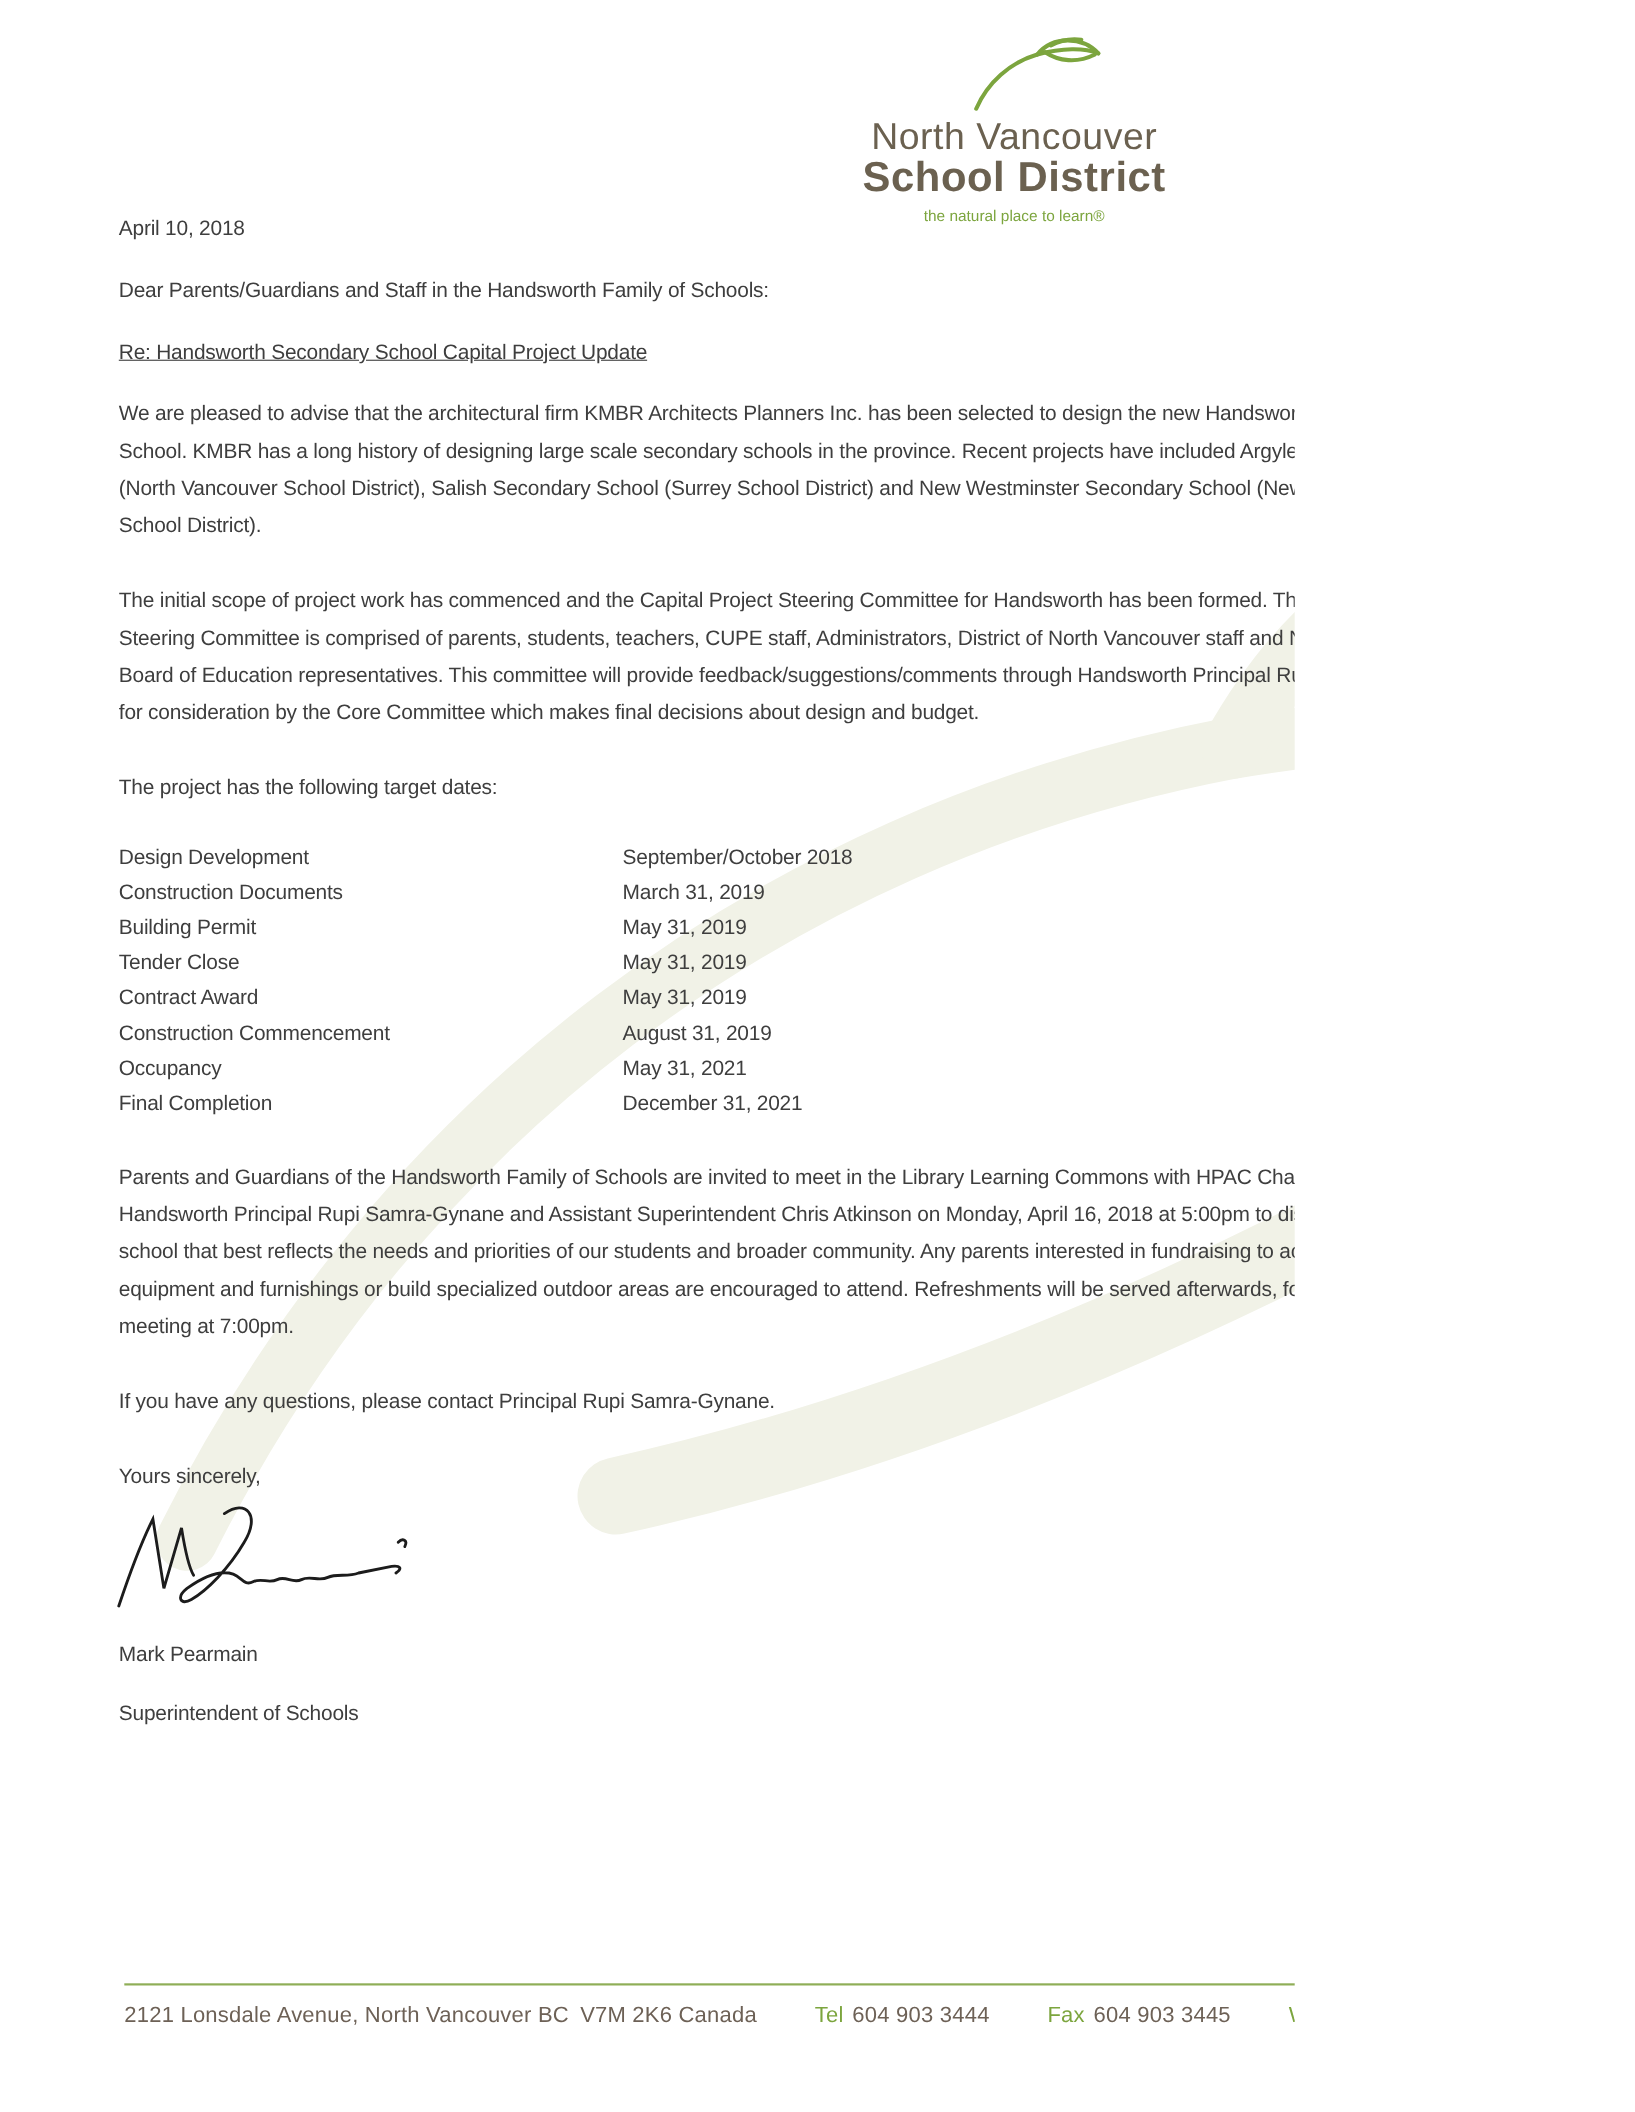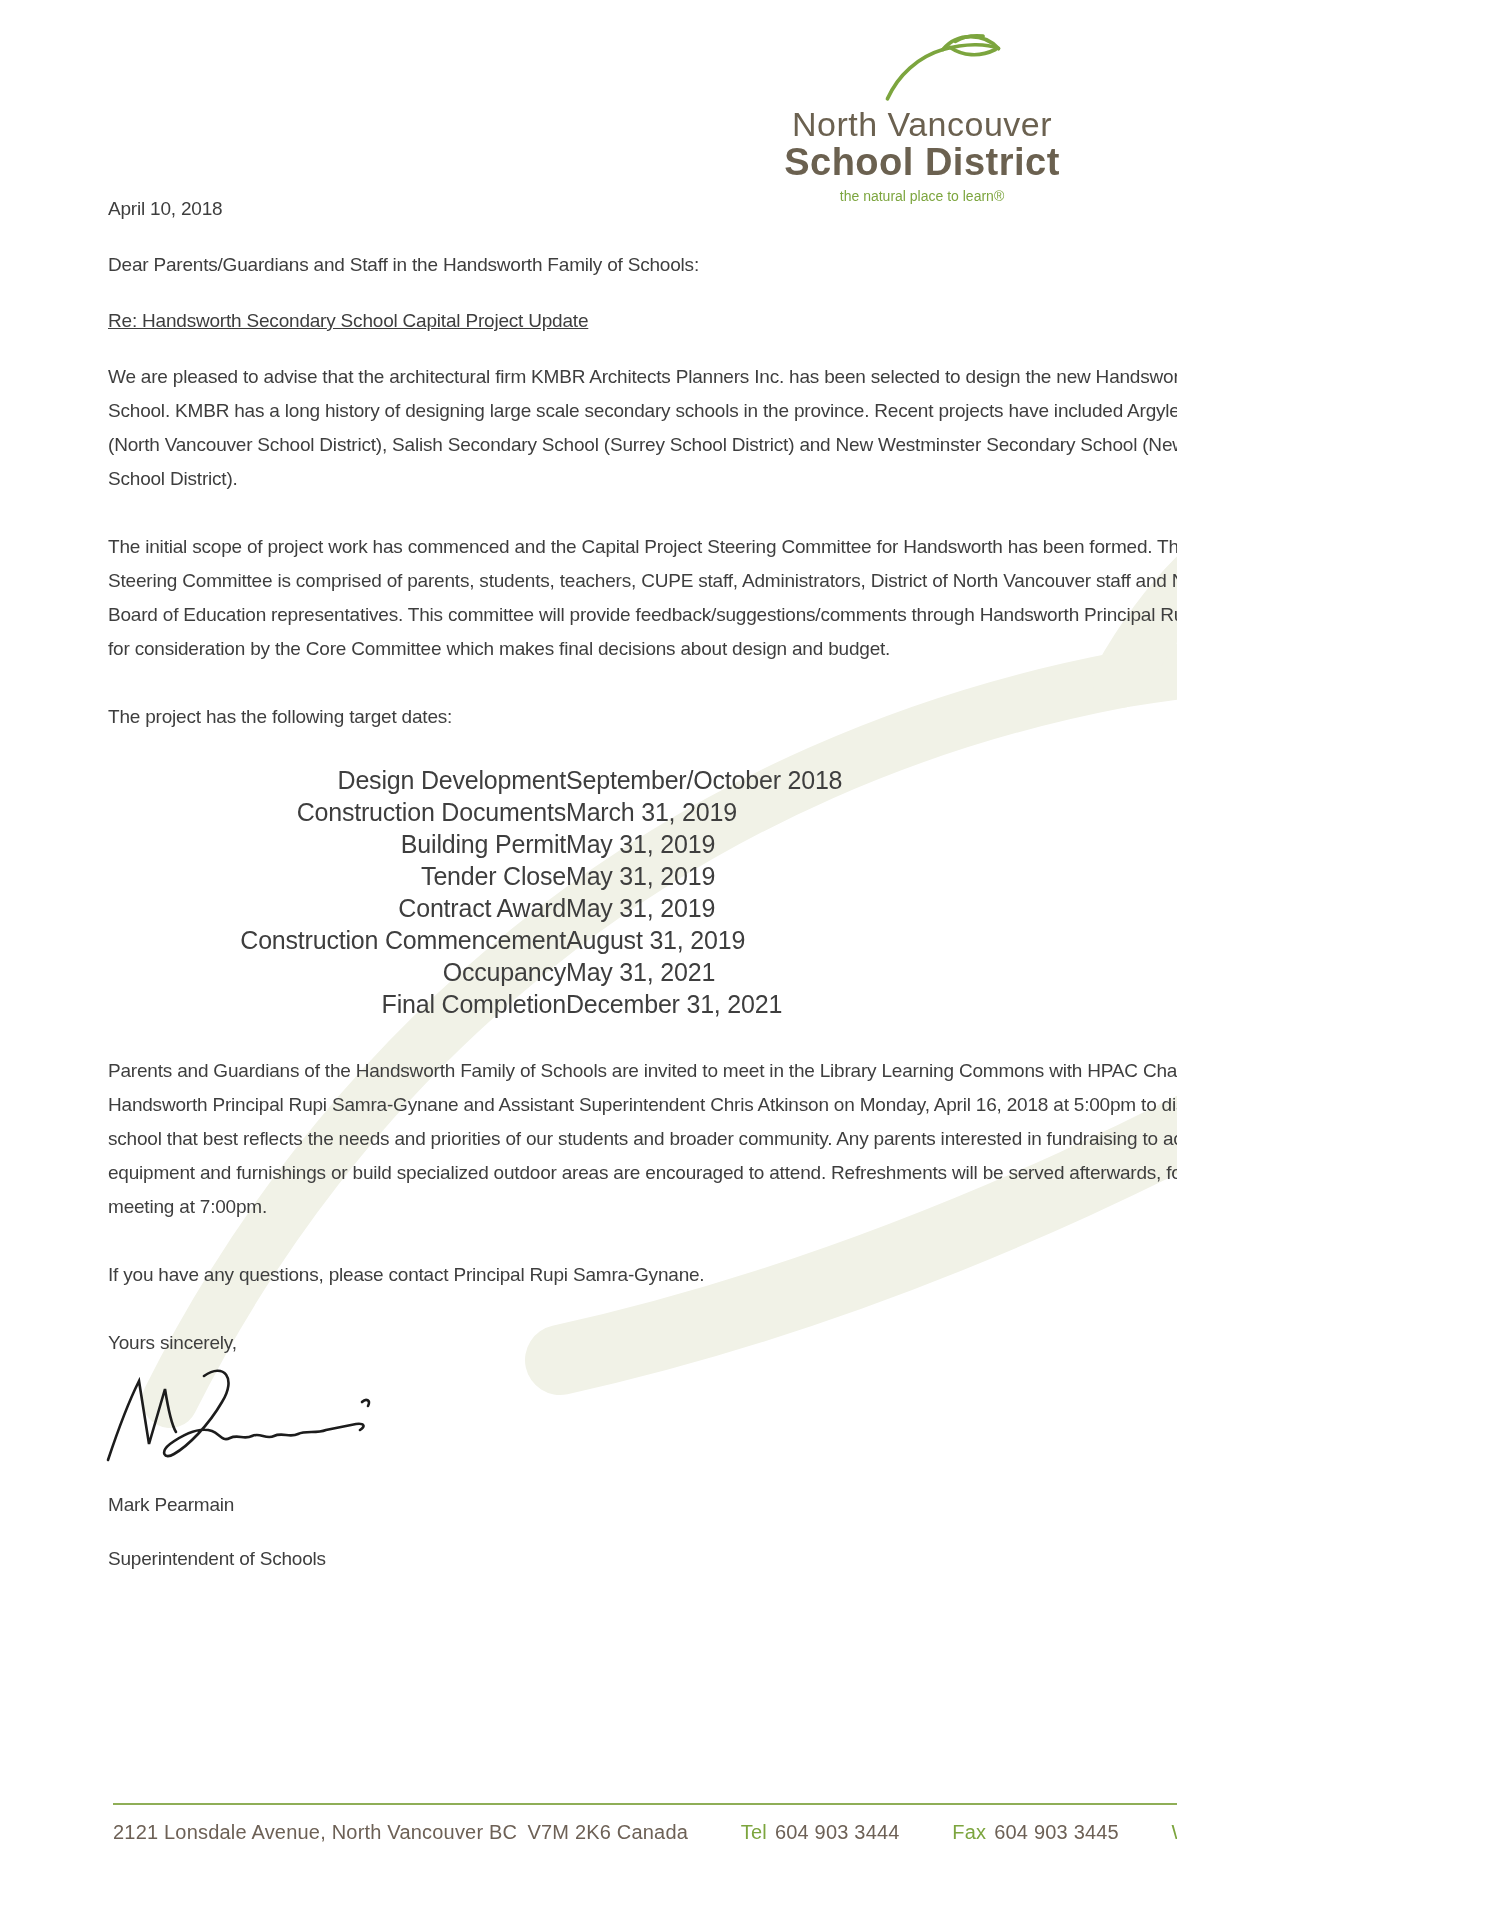--- a/index.html
+++ b/index.html
@@ -25,21 +25,21 @@
   .logo-tagline{font-size:14px;color:#7ca53e;line-height:26px;margin-top:1px;}
 
   
   .line{font-size:19px;line-height:34px;letter-spacing:-.2px;margin-top:20px;}
   .para{font-size:19px;line-height:34px;letter-spacing:-.2px;margin:0 0 34px 0;}
   .date{margin-bottom:22px;}
   .salutation{margin-bottom:22px;}
   .subject{margin-bottom:22px;text-decoration:underline;}
   .dates-intro{margin-bottom:30px;}
   .dates-table{margin-bottom:34px;}
-  .dates-row{display:flex;font-size:25px;line-height:32px;letter-spacing:-.2px;text-align:right;}
+  .dates-row{display:flex;font-size:19px;line-height:32px;letter-spacing:-.2px;}
   .dates-row .milestone{width:458px;flex:0 0 458px;}
   .closing-lead{margin-bottom:4px;}
   .signature{display:block;margin:8px 0 14px -4px;}
   .sig-name{line-height:34px;}
   .cc-block{display:flex;margin-top:54px;}
   .cc-label{width:74px;flex:0 0 74px;font-size:19px;line-height:34px;letter-spacing:-.2px;}
   .cc-lines .line{display:block;}
 
   
   .footer{position:absolute;left:113px;width:1228px;top:1768px;z-index:1;}

